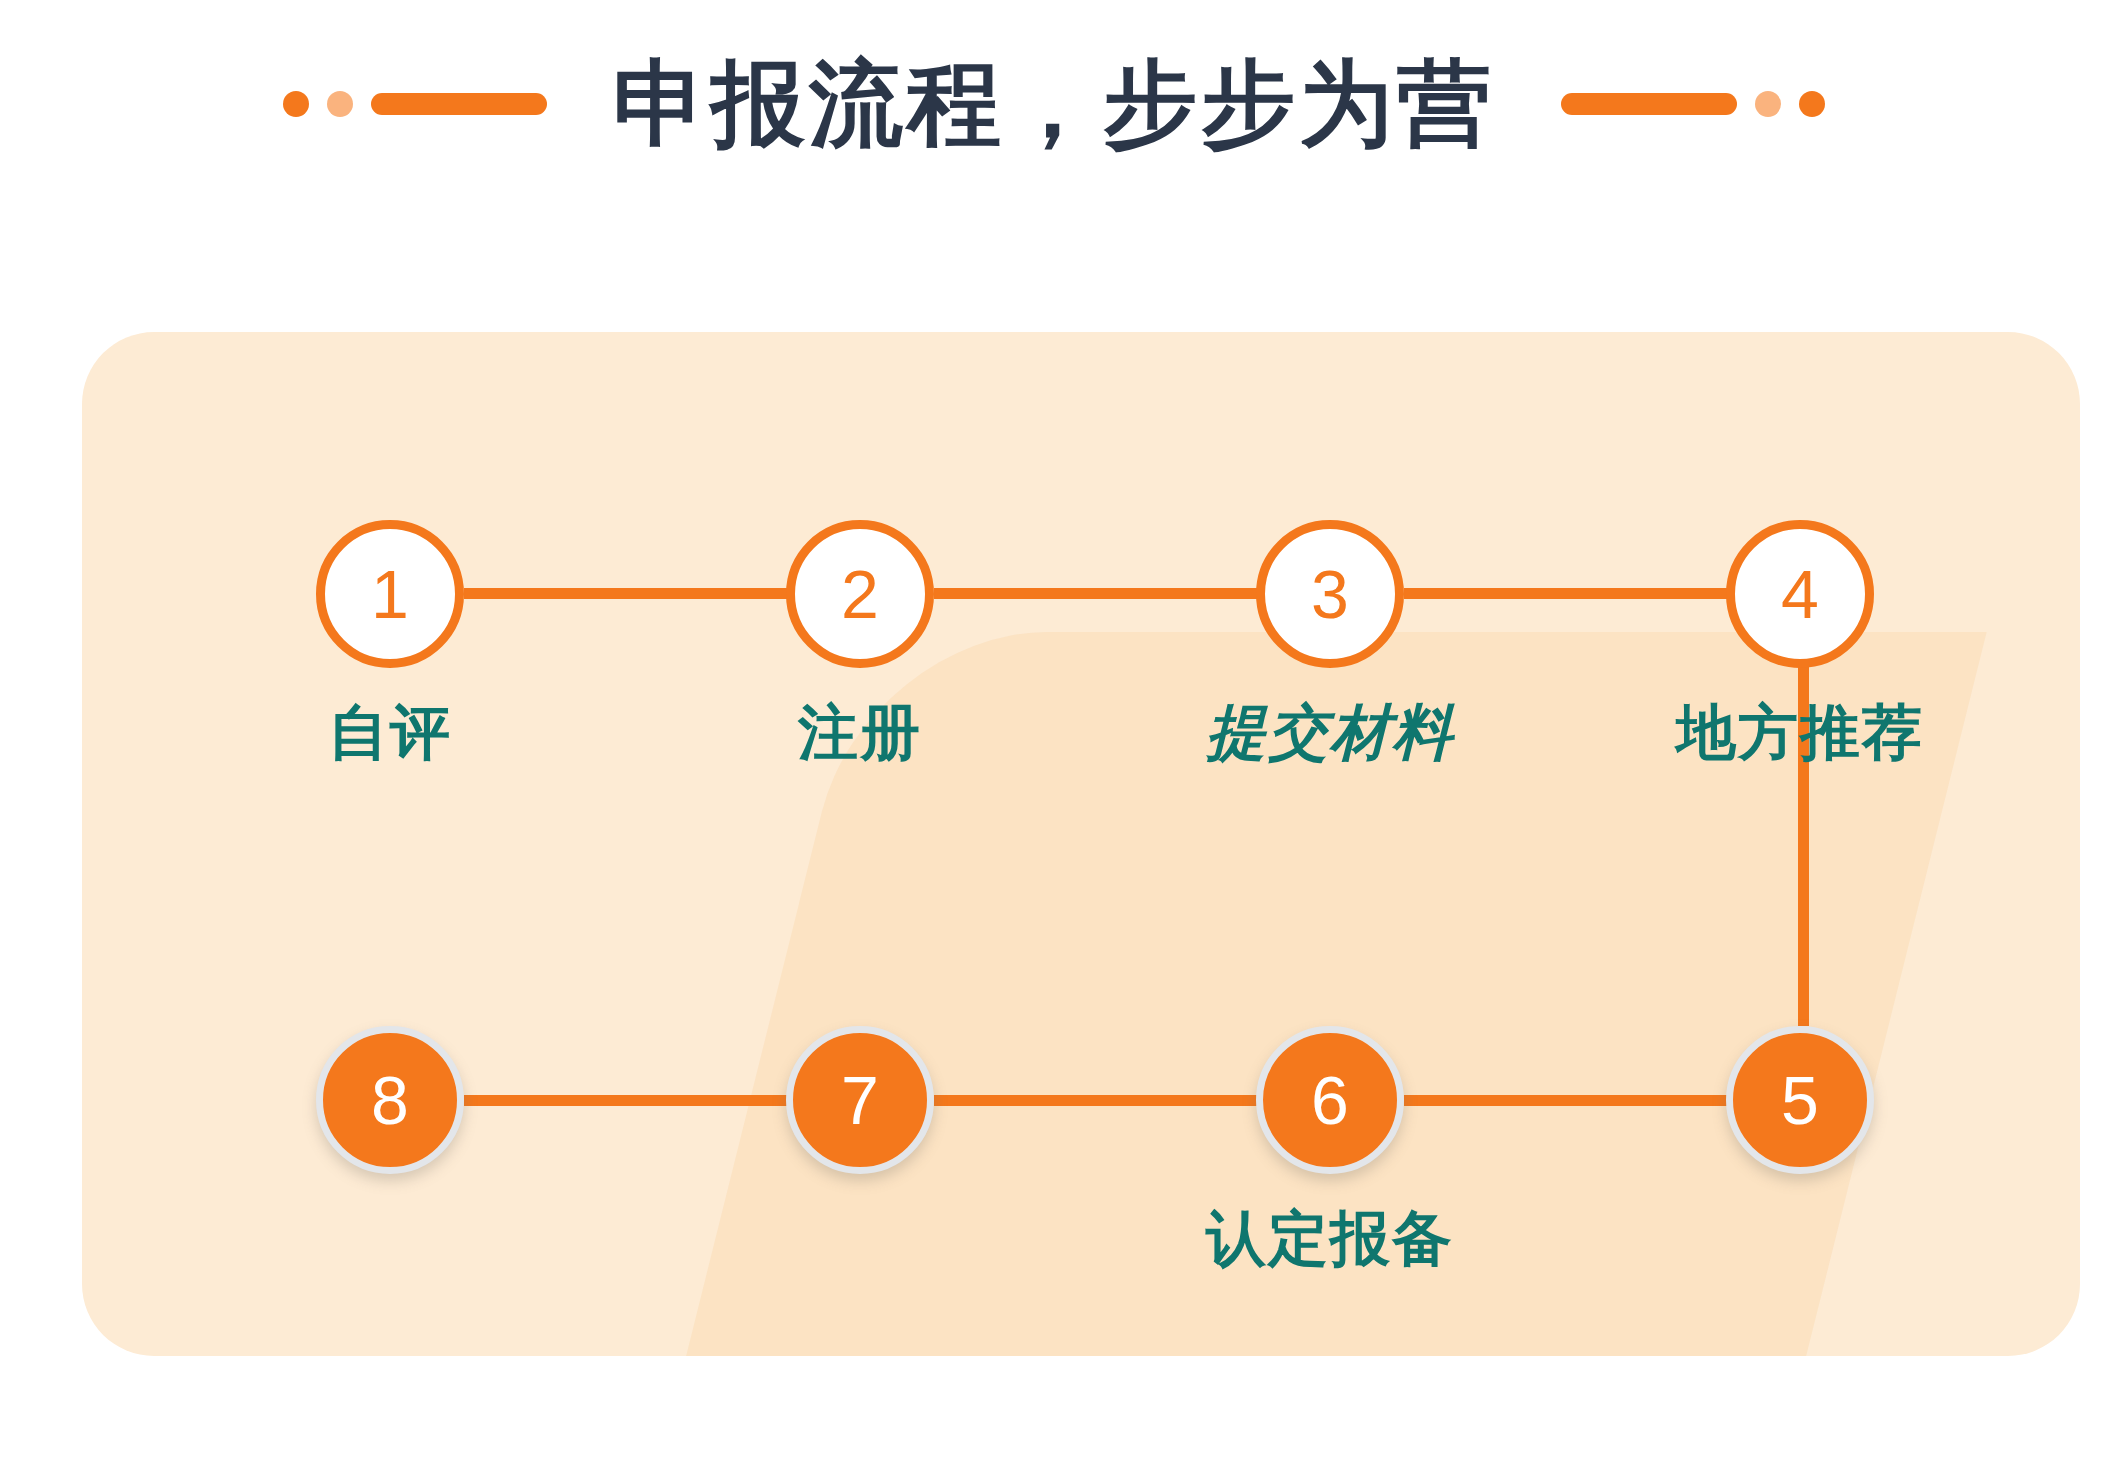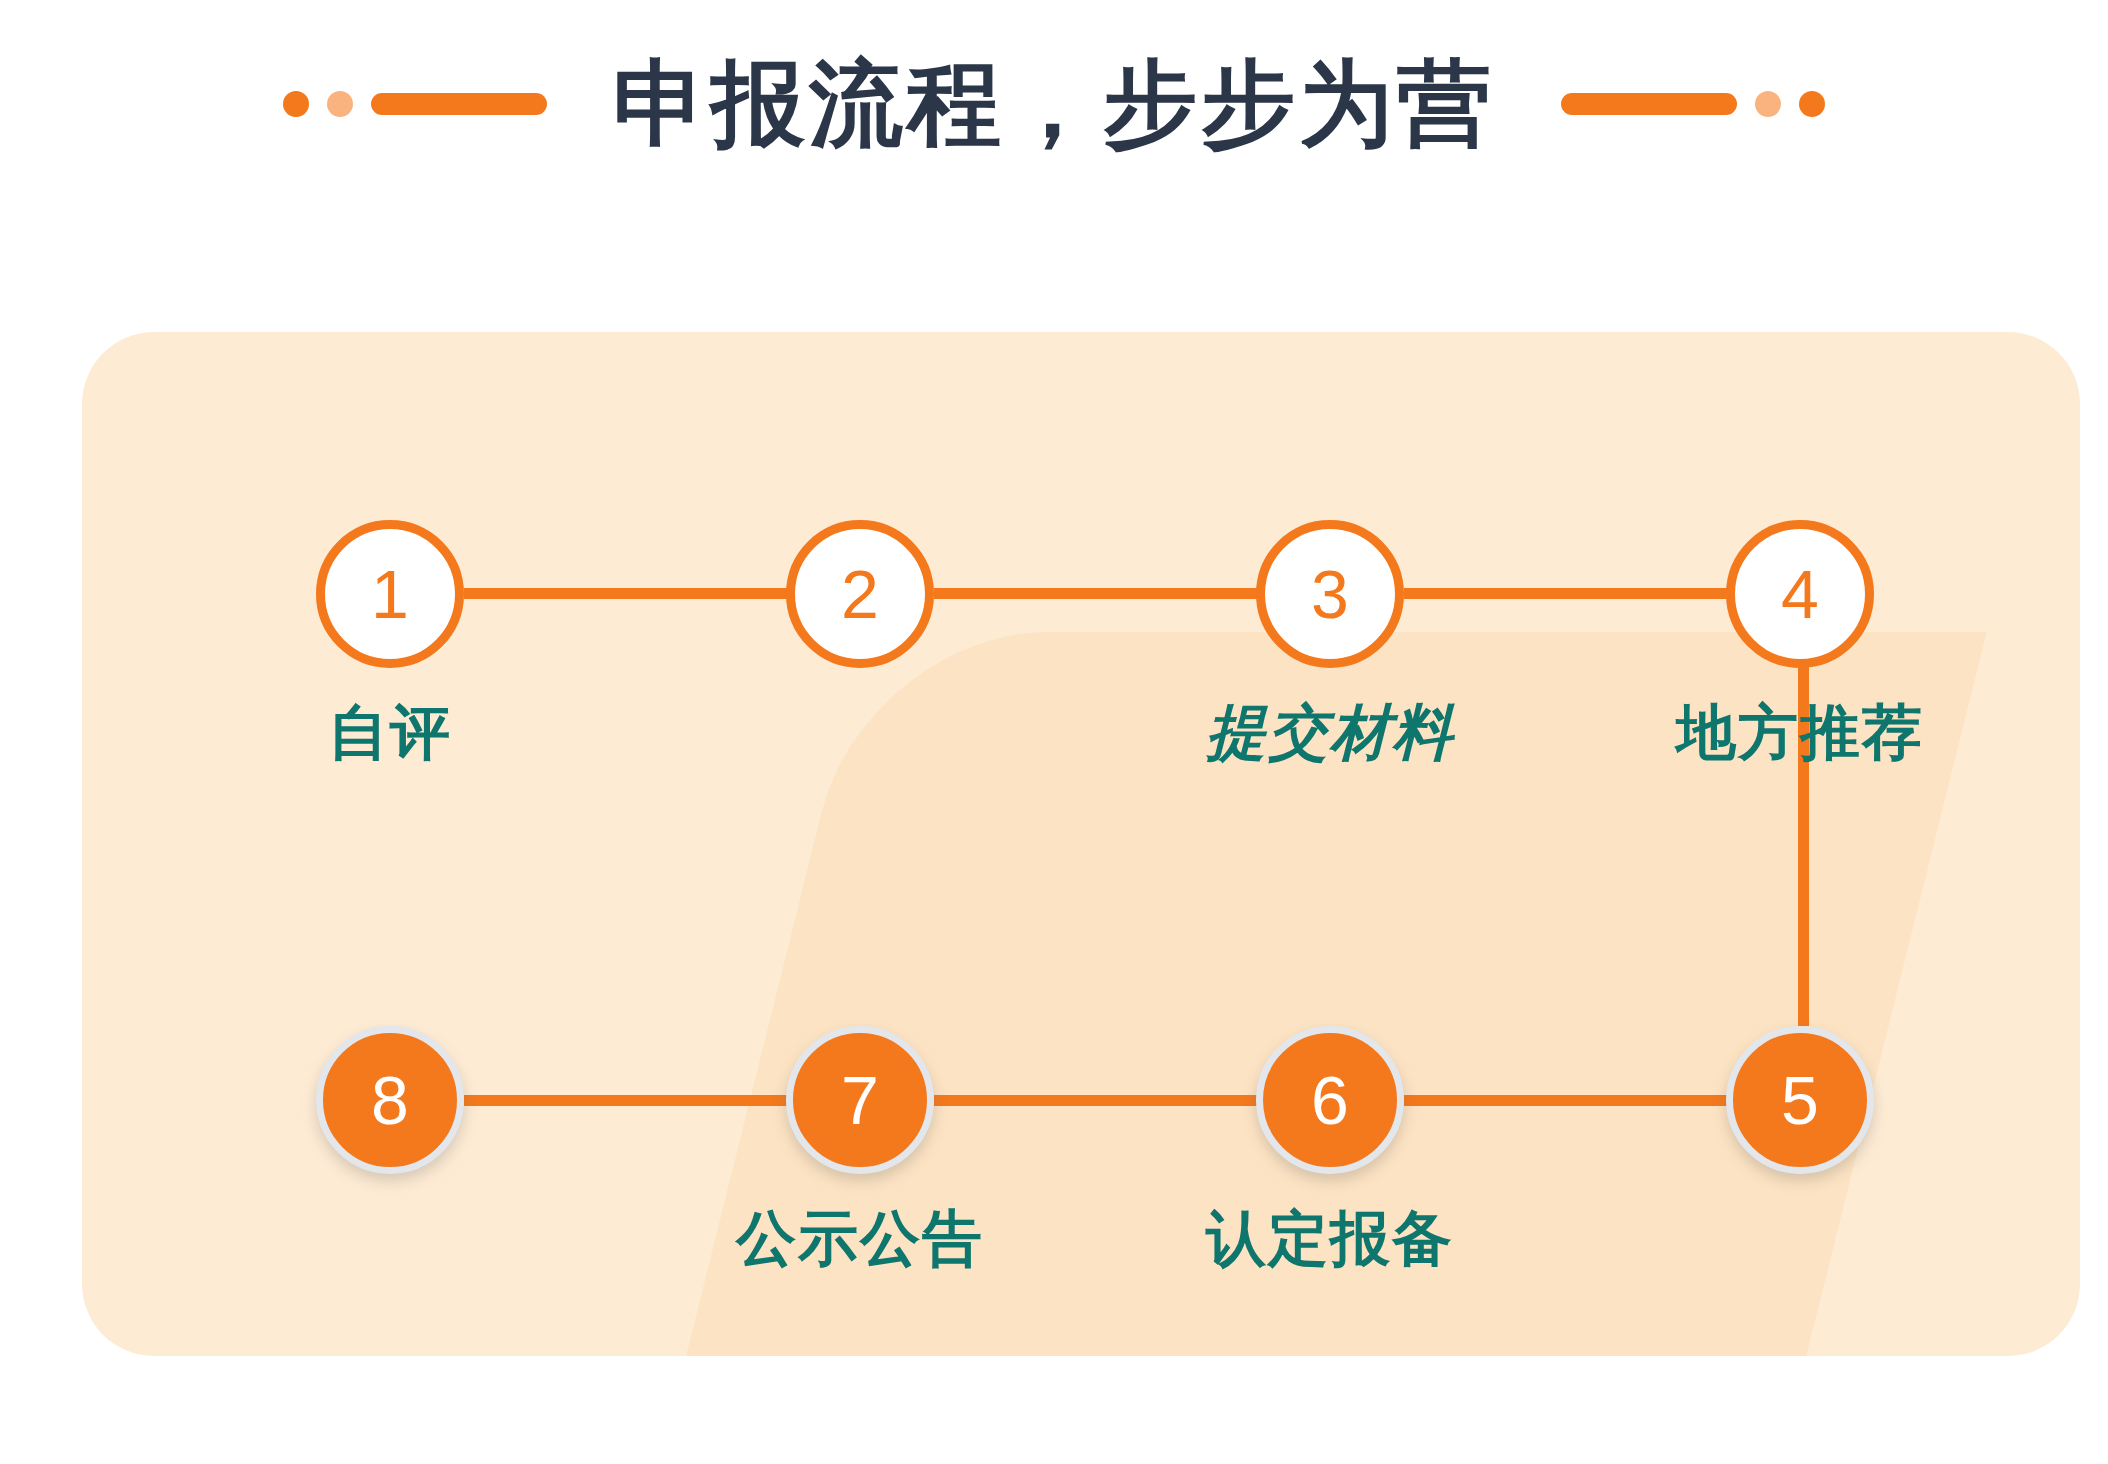--- a/index.html
+++ b/index.html
@@ -183,33 +183,33 @@
       <span>2</span>
     </div>
     <div class="node hollow" style="left:1174px; top:188px;">
       <span>3</span>
     </div>
     <div class="node hollow" style="left:1644px; top:188px;">
       <span>4</span>
     </div>
 
     <div class="step-label" style="left:128px;  top:370px;">自评</div>
+    <div class="step-label" style="left:598px;  top:370px;">注册</div>
     <div class="step-label" style="left:1068px; top:370px;font-style:italic;">提交材料</div>
     <div class="step-label" style="left:1538px; top:370px;text-align:center;">地方推荐</div>
 
     <div class="node solid" style="left:234px;  top:694px;">
       <span>8</span>
     </div>
     <div class="node solid" style="left:704px;  top:694px;">
       <span>7</span>
     </div>
     <div class="node solid" style="left:1174px; top:694px;">
       <span>6</span>
     </div>
     <div class="node solid" style="left:1644px; top:694px;">
       <span>5</span>
     </div>
 
-    <div class="step-label" style="left:598px;  top:876px;">公示公告</div>
     <div class="step-label" style="left:1068px; top:876px;">认定报备</div>
 
   </div>
 </div>
 
 </body></html>

